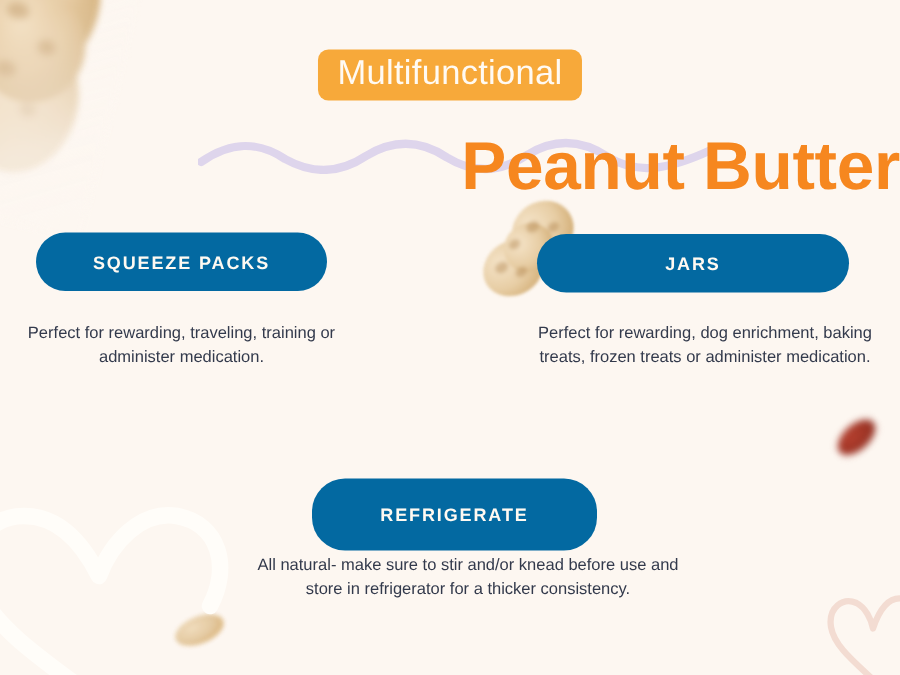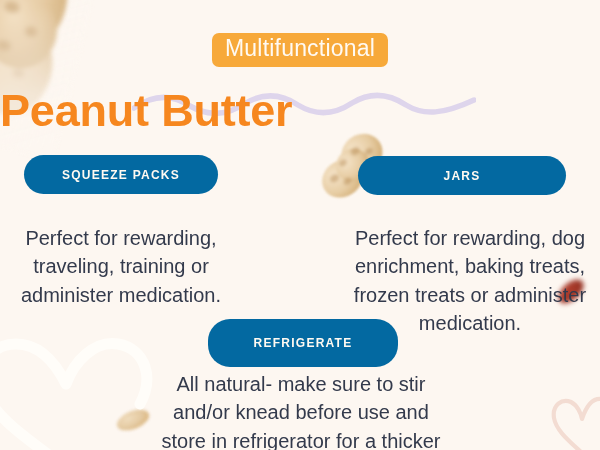--- a/index.html
+++ b/index.html
@@ -114,21 +114,21 @@
     padding: 3px 13px 5px;
     font-size: 23px;
     font-weight: 400;
     letter-spacing: .2px;
     line-height: 1.12;
     white-space: nowrap;
   }
   .title {
     position: absolute;
     left: 0; right: 0; top: 57px;
-    text-align: left;
+    text-align: right;
     color: #f6871f;
     font-size: 45px;
     font-weight: bold;
     letter-spacing: -.2px;
     line-height: 1.05;
     white-space: nowrap;
   }
 
   
   .pill {
@@ -144,27 +144,27 @@
     letter-spacing: 1.25px;
     white-space: nowrap;
   }
   .pill-squeeze { left: 24px;  top: 155px; width: 194px; height: 39px; }
   .pill-jars    { left: 358px; top: 156px; width: 208px; height: 39px; }
   .pill-fridge  { left: 208px; top: 319px; width: 190px; height: 48px; }
 
   .blurb {
     position: absolute;
     color: #333a4c;
-    font-size: 20px;
+    font-size: 11px;
     line-height: 1.42;
     text-align: center;
   }
   .blurb-squeeze { left: 14px;  top: 204px; width: 214px; }
   .blurb-jars    { left: 353px; top: 204px; width: 234px; }
-  .blurb-fridge  { left: 155px; top: 354px; width: 292px; margin-top: 16px; }
+  .blurb-fridge  { left: 166px; top: 354px; width: 292px; margin-top: 16px; }
 </style>
 </head>
 <body>
 
 <div id="poster">
 
   <div class="deco peanut-tl">
     <div class="lobe a"></div>
     <div class="lobe b"></div>
     <div class="lobe c"></div>

